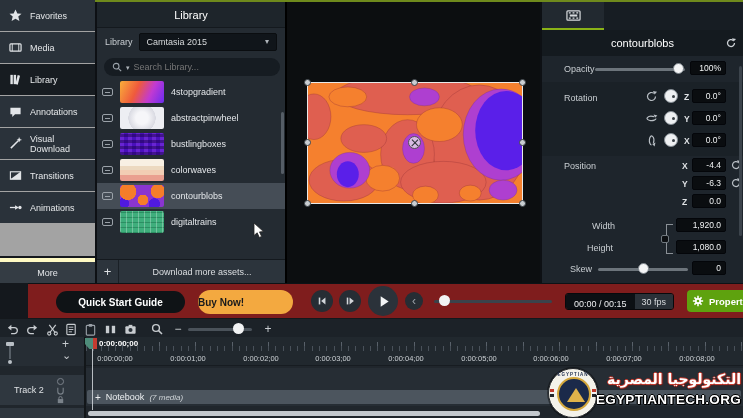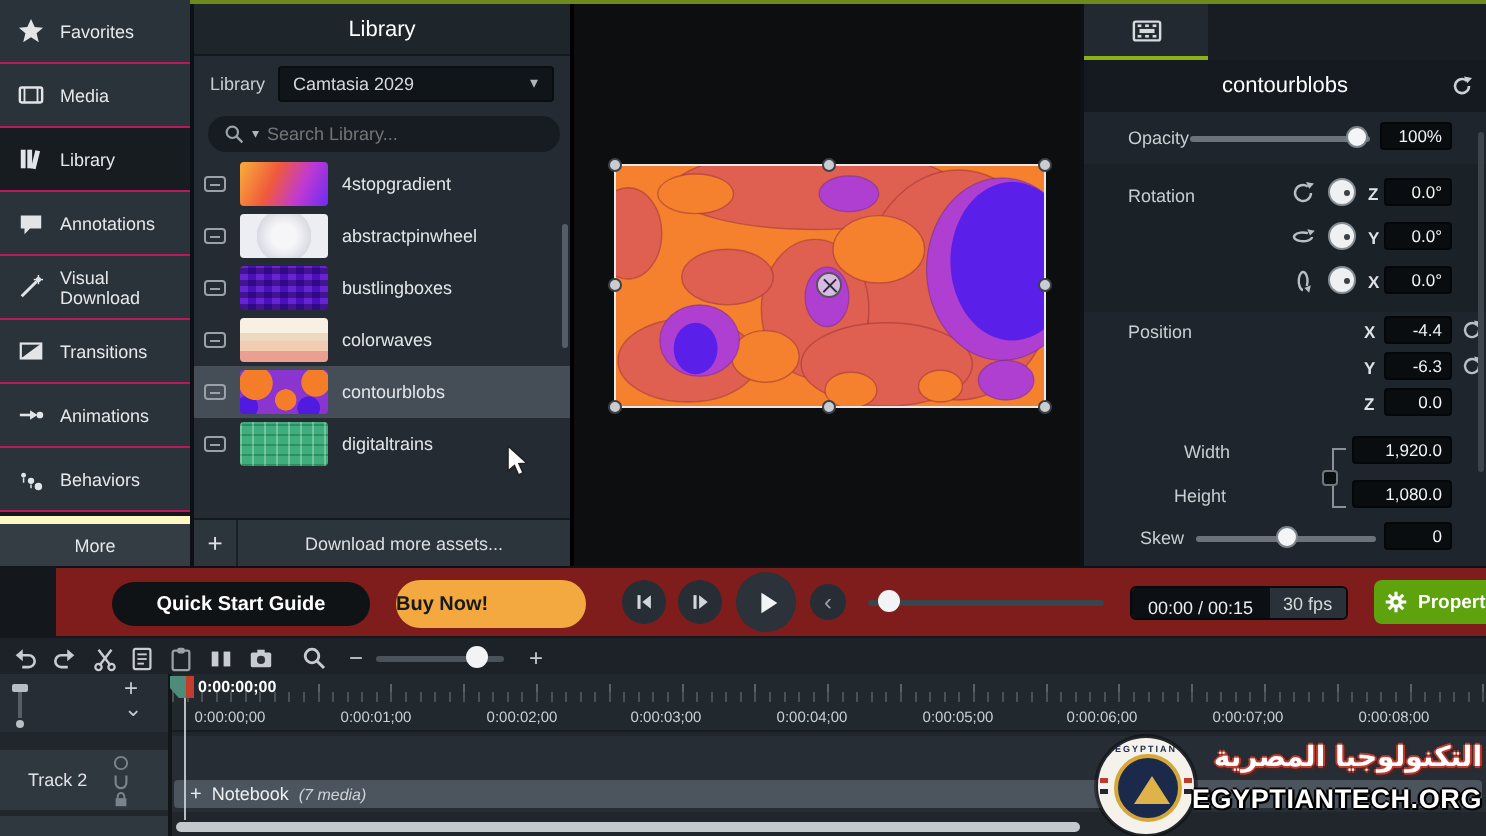--- a/index.html
+++ b/index.html
@@ -6,21 +6,21 @@
   body { background:#000; }
   .screen{
     position:relative; width:743px; height:418px; overflow:hidden;
     background:#14181d; font-family:"Liberation Sans", sans-serif;
     color:#e4e7ea; font-size:9px; -webkit-font-smoothing:antialiased;
   }
   .abs{position:absolute;}
   .topline{left:0;top:0;width:743px;height:2px;background:#6f8a1c;}
 
   
-  .sidebar{left:0;top:2;width:95px;height:256px;background:#be185d;display:flex;flex-direction:column;gap:1px;}
+  .sidebar{left:0;top:2;width:95px;height:256px;background:#a3a3a3;display:flex;flex-direction:column;gap:1px;}
   .side-item{height:31px;background:#2a323a;display:flex;align-items:center;gap:8px;padding-left:9px;color:#e6e8ea;cursor:default;}
   .side-item.active{background:#171c21;}
   .side-item svg{flex:0 0 13px;}
   .more-bar{left:0;top:258px;width:95px;height:25px;background:#343c44;display:flex;align-items:center;justify-content:center;border-top:4px solid #fef9c3;}
 
   
   .library{left:95px;top:2px;width:190px;height:281px;background:#242b32;border-left:2px solid #0d1014;}
   .lib-header{position:absolute;left:0;top:0;width:100%;height:26px;background:#1e252b;display:flex;align-items:center;justify-content:center;font-size:11px;color:#fff;border-bottom:1px solid #14191e;}
   .lib-dd-row{position:absolute;left:0;top:30px;width:100%;height:20px;display:flex;align-items:center;gap:6px;padding:0 8px;}
   .lib-dd{flex:1;height:18px;background:#10151a;border:1px solid #0a0d10;border-radius:2px;display:flex;align-items:center;justify-content:space-between;padding:0 7px;color:#d6d9db;}
@@ -175,43 +175,33 @@
       <span>Transitions</span>
     </div>
     <div class="side-item">
       <svg width="13" height="13" viewBox="0 0 14 14">
           <line x1="1" y1="7" x2="7" y2="7" stroke="#e2e5e8" stroke-width="1.4"></line>
           <polygon points="6.5,4.5 10.5,7 6.5,9.5" fill="#e2e5e8"></polygon>
           <circle cx="11.8" cy="7" r="1.8" fill="#e2e5e8"></circle>
         </svg>
       <span>Animations</span>
     </div>
-    <div class="side-item">
-      <svg width="13" height="13" viewBox="0 0 14 14">
-          <circle cx="3" cy="5" r="1.3" fill="#e2e5e8"></circle>
-          <circle cx="7" cy="8" r="1.7" fill="#e2e5e8"></circle>
-          <circle cx="11" cy="11" r="2" fill="#e2e5e8"></circle>
-          <line x1="3" y1="6.5" x2="3" y2="9" stroke="#e2e5e8" stroke-width=".8"></line>
-          <line x1="7" y1="10" x2="7" y2="12" stroke="#e2e5e8" stroke-width=".8"></line>
-        </svg>
-      <span>Behaviors</span>
-    </div>
   </div>
   <div class="abs more-bar">
     <span>More</span>
   </div>
 
   <div class="abs library">
     <div class="lib-header">
       <span>Library</span>
     </div>
     <div class="lib-dd-row">
       <span class="sec-label" style="position:static;">Library</span>
       <div class="lib-dd">
-        <span>Camtasia 2029</span>
+        <span>Camtasia 2015</span>
         <span class="caret">▾</span>
       </div>
     </div>
     <div class="searchbar">
       <svg width="10" height="10" viewBox="0 0 12 12">
           <circle cx="5" cy="5" r="3.4" fill="none" stroke="#9ba3ab" stroke-width="1.3"></circle>
           <line x1="7.6" y1="7.6" x2="11" y2="11" stroke="#9ba3ab" stroke-width="1.4"></line>
         </svg>
       <span class="caret" style="font-size:7px;">▾</span>
       <input placeholder="Search Library..." style="">

